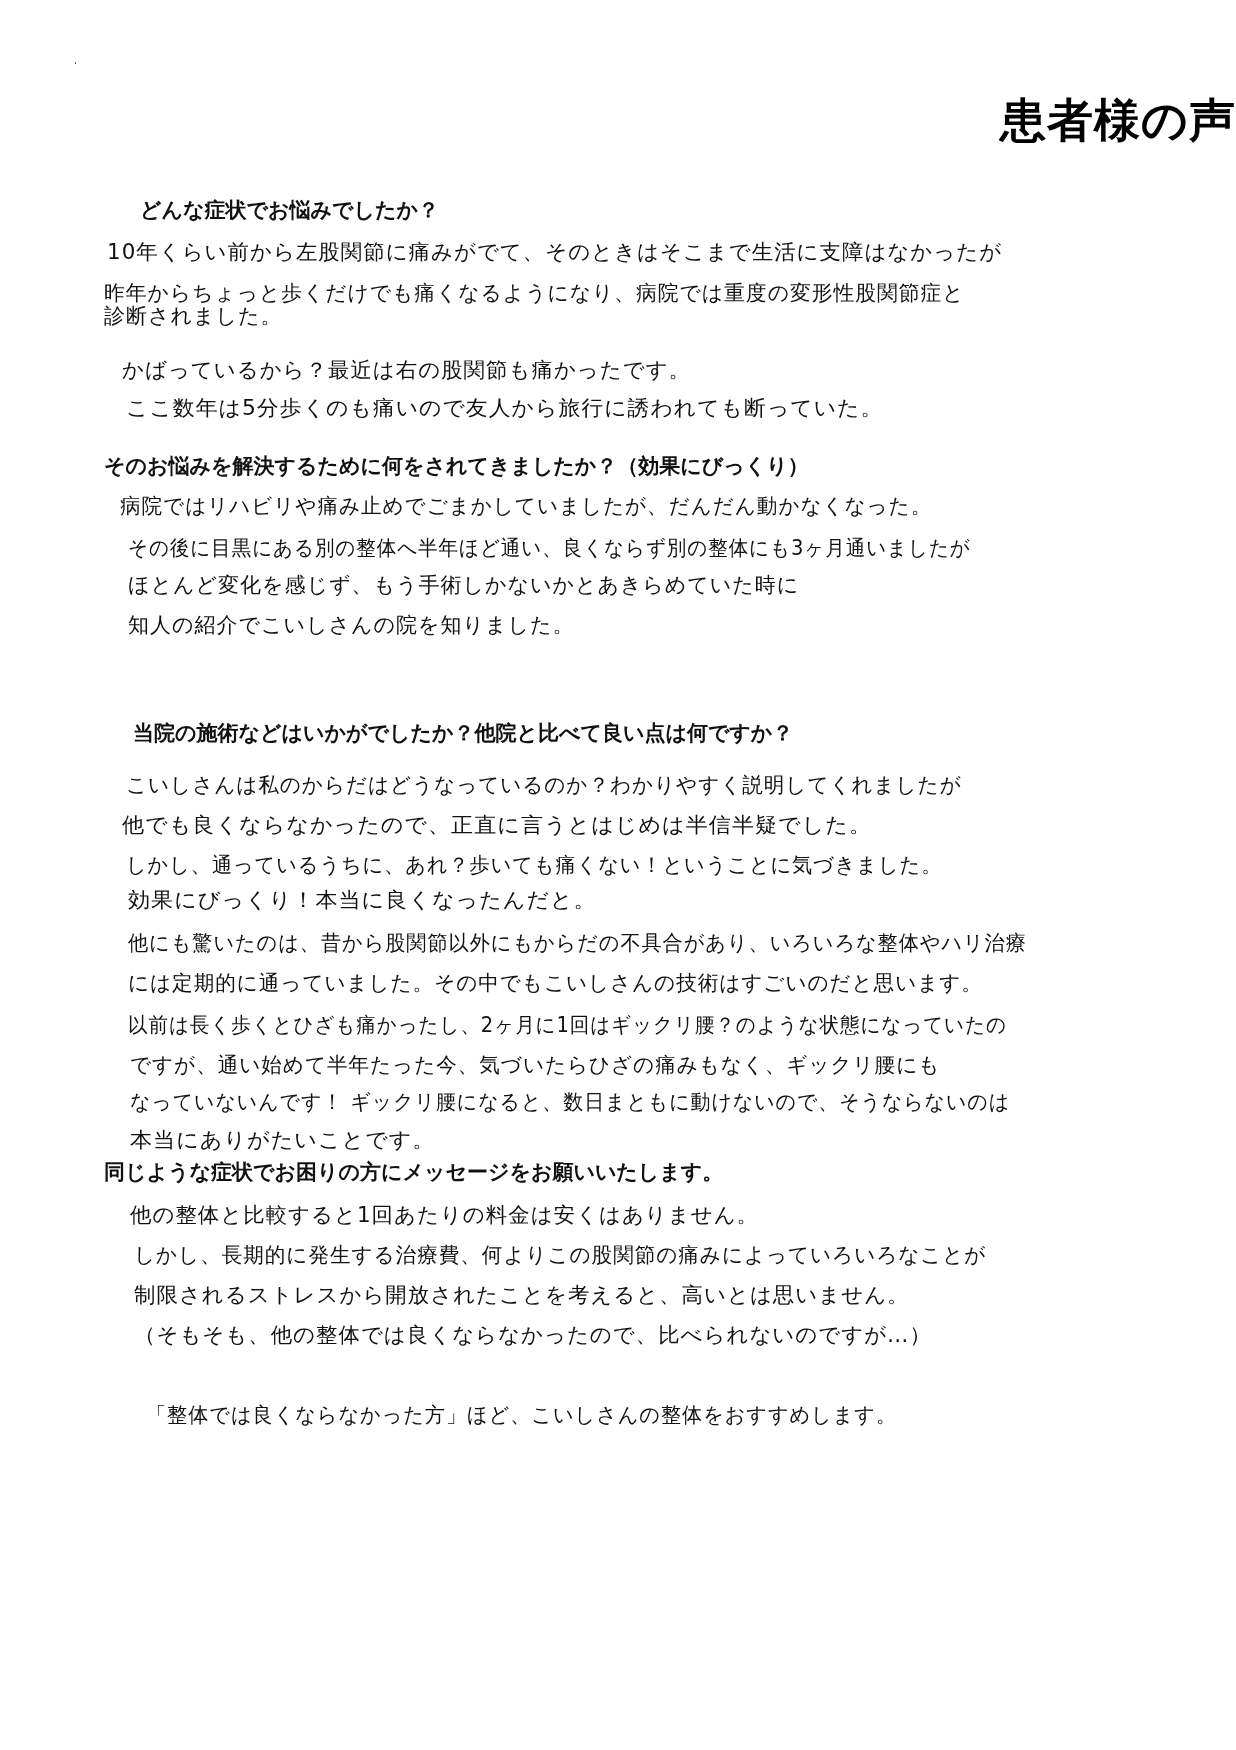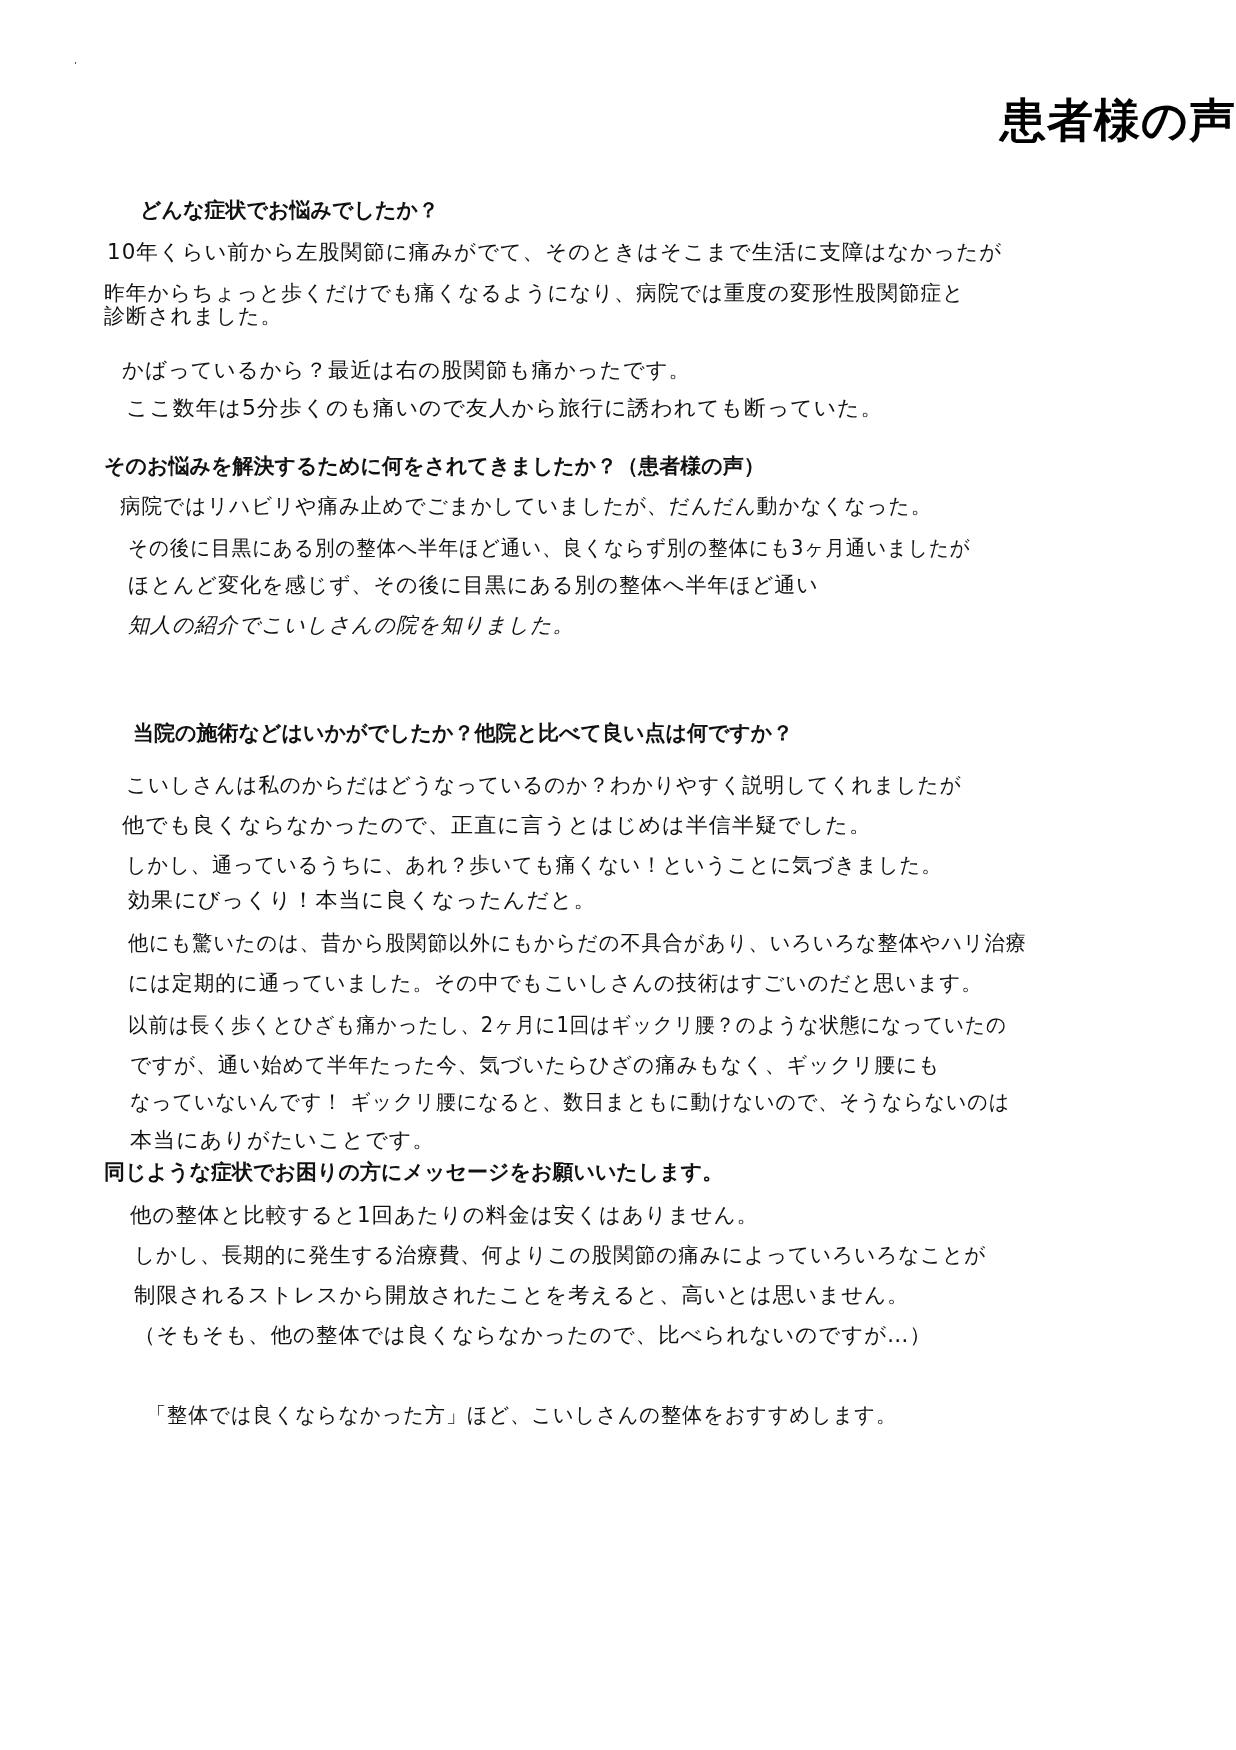--- a/index.html
+++ b/index.html
@@ -68,25 +68,25 @@
 
   <h1 class="title" style="margin:0;">患者様の声</h1>
 
   <div class="question" style="top:196px;margin-left:36px;">どんな症状でお悩みでしたか？</div>
   <div class="hand" style="left:107px; top:238px; transform:scaleX(1.02);">10年くらい前から左股関節に痛みがでて、そのときはそこまで生活に支障はなかったが</div>
   <div class="hand" style="left:104px; top:279px; transform:scaleX(0.99);">昨年からちょっと歩くだけでも痛くなるようになり、病院では重度の変形性股関節症と</div>
   <div class="hand" style="left:104px; top:302px;">診断されました。</div>
   <div class="hand" style="left:122px; top:356px; transform:scaleX(1.02);">かばっているから？最近は右の股関節も痛かったです。</div>
   <div class="hand" style="left:126px; top:394px; transform:scaleX(1.04);">ここ数年は5分歩くのも痛いので友人から旅行に誘われても断っていた。</div>
 
-  <div class="question" style="top:452px;">そのお悩みを解決するために何をされてきましたか？（患者様の声）</div>
+  <div class="question" style="top:452px;">そのお悩みを解決するために何をされてきましたか？（効果にびっくり）</div>
   <div class="hand" style="left:120px; top:492px; transform:scaleX(0.98);">病院ではリハビリや痛み止めでごまかしていましたが、だんだん動かなくなった。</div>
   <div class="hand" style="left:128px; top:534px; transform:scaleX(0.93);">その後に目黒にある別の整体へ半年ほど通い、良くならず別の整体にも3ヶ月通いましたが</div>
-  <div class="hand" style="left:128px; top:571px; transform:scaleX(1.0);">ほとんど変化を感じず、その後に目黒にある別の整体へ半年ほど通い</div>
-  <div class="hand" style="left:128px; top:611px; transform:scaleX(1.0);font-style:italic;">知人の紹介でこいしさんの院を知りました。</div>
+  <div class="hand" style="left:128px; top:571px; transform:scaleX(1.0);">ほとんど変化を感じず、もう手術しかないかとあきらめていた時に</div>
+  <div class="hand" style="left:128px; top:611px; transform:scaleX(1.0);">知人の紹介でこいしさんの院を知りました。</div>
 
   <div class="question" style="top:719px;margin-left:29px;">当院の施術などはいかがでしたか？他院と比べて良い点は何ですか？</div>
   <div class="hand" style="left:126px; top:771px; transform:scaleX(0.98);">こいしさんは私のからだはどうなっているのか？わかりやすく説明してくれましたが</div>
   <div class="hand" style="left:122px; top:811px; transform:scaleX(1.05);">他でも良くならなかったので、正直に言うとはじめは半信半疑でした。</div>
   <div class="hand" style="left:126px; top:851px; transform:scaleX(0.96);">しかし、通っているうちに、あれ？歩いても痛くない！ということに気づきました。</div>
   <div class="hand" style="left:128px; top:886px; transform:scaleX(1.05);">効果にびっくり！本当に良くなったんだと。</div>
   <div class="hand" style="left:128px; top:929px; transform:scaleX(0.96);">他にも驚いたのは、昔から股関節以外にもからだの不具合があり、いろいろな整体やハリ治療</div>
   <div class="hand" style="left:128px; top:969px; transform:scaleX(0.98);">には定期的に通っていました。その中でもこいしさんの技術はすごいのだと思います。</div>
   <div class="hand" style="left:128px; top:1011px; transform:scaleX(0.93);">以前は長く歩くとひざも痛かったし、2ヶ月に1回はギックリ腰？のような状態になっていたの</div>
   <div class="hand" style="left:130px; top:1051px; transform:scaleX(0.98);">ですが、通い始めて半年たった今、気づいたらひざの痛みもなく、ギックリ腰にも</div>

